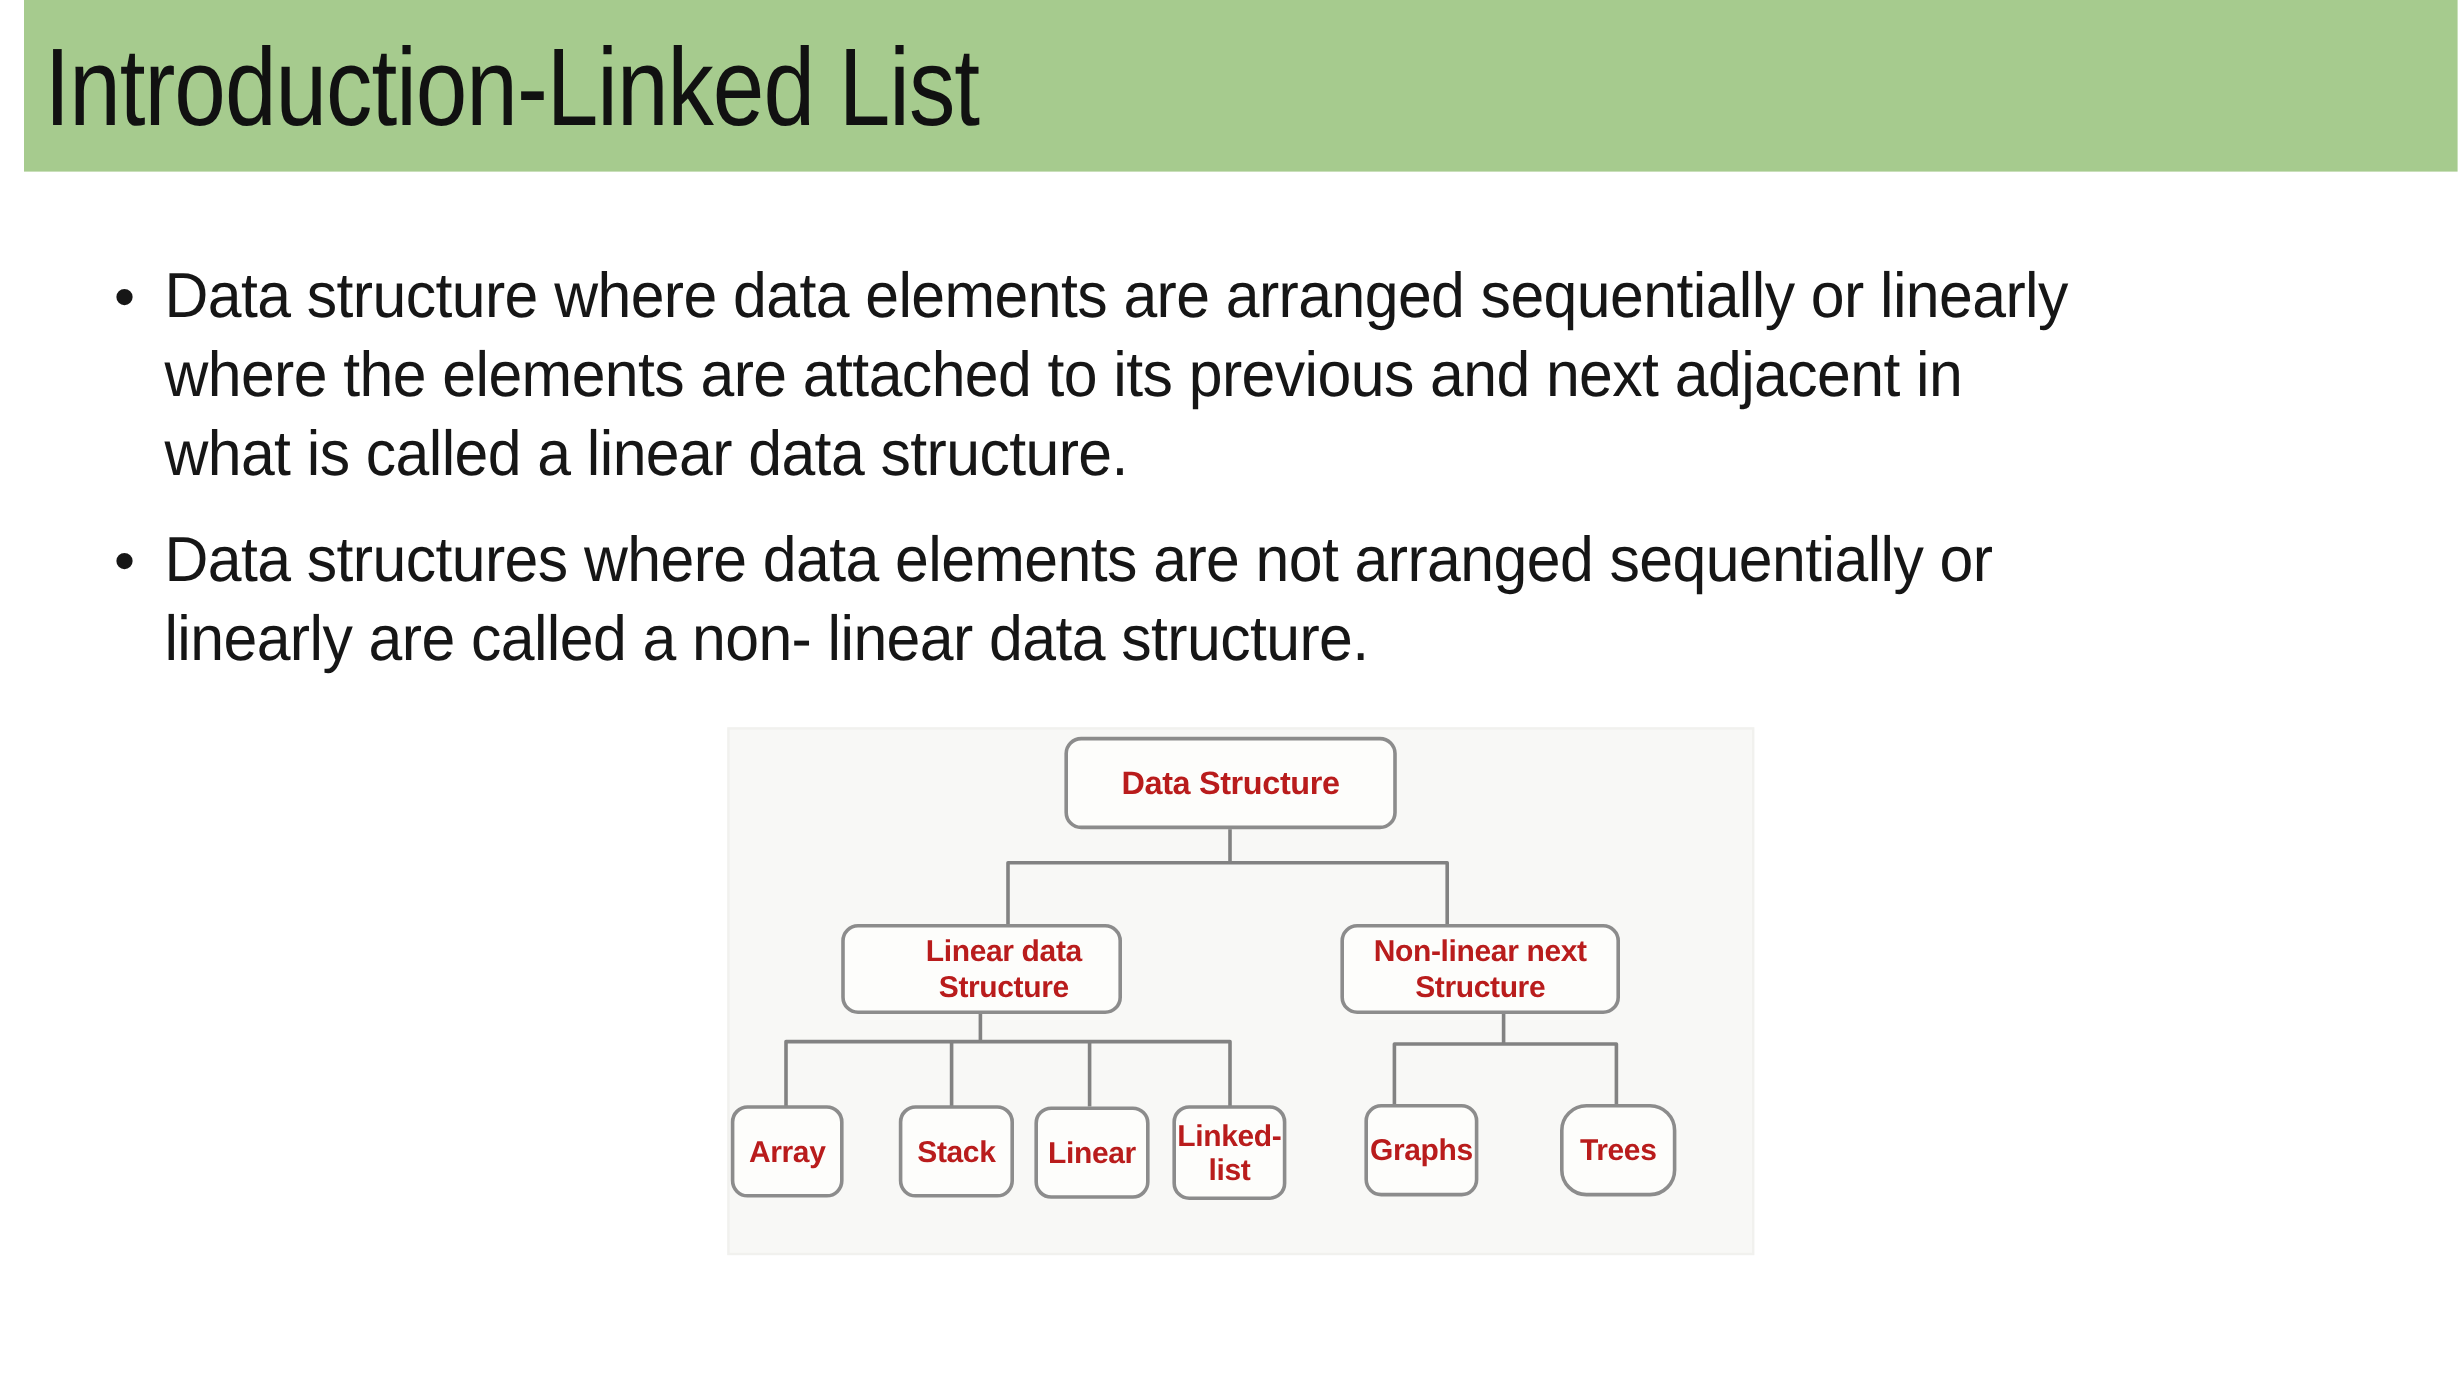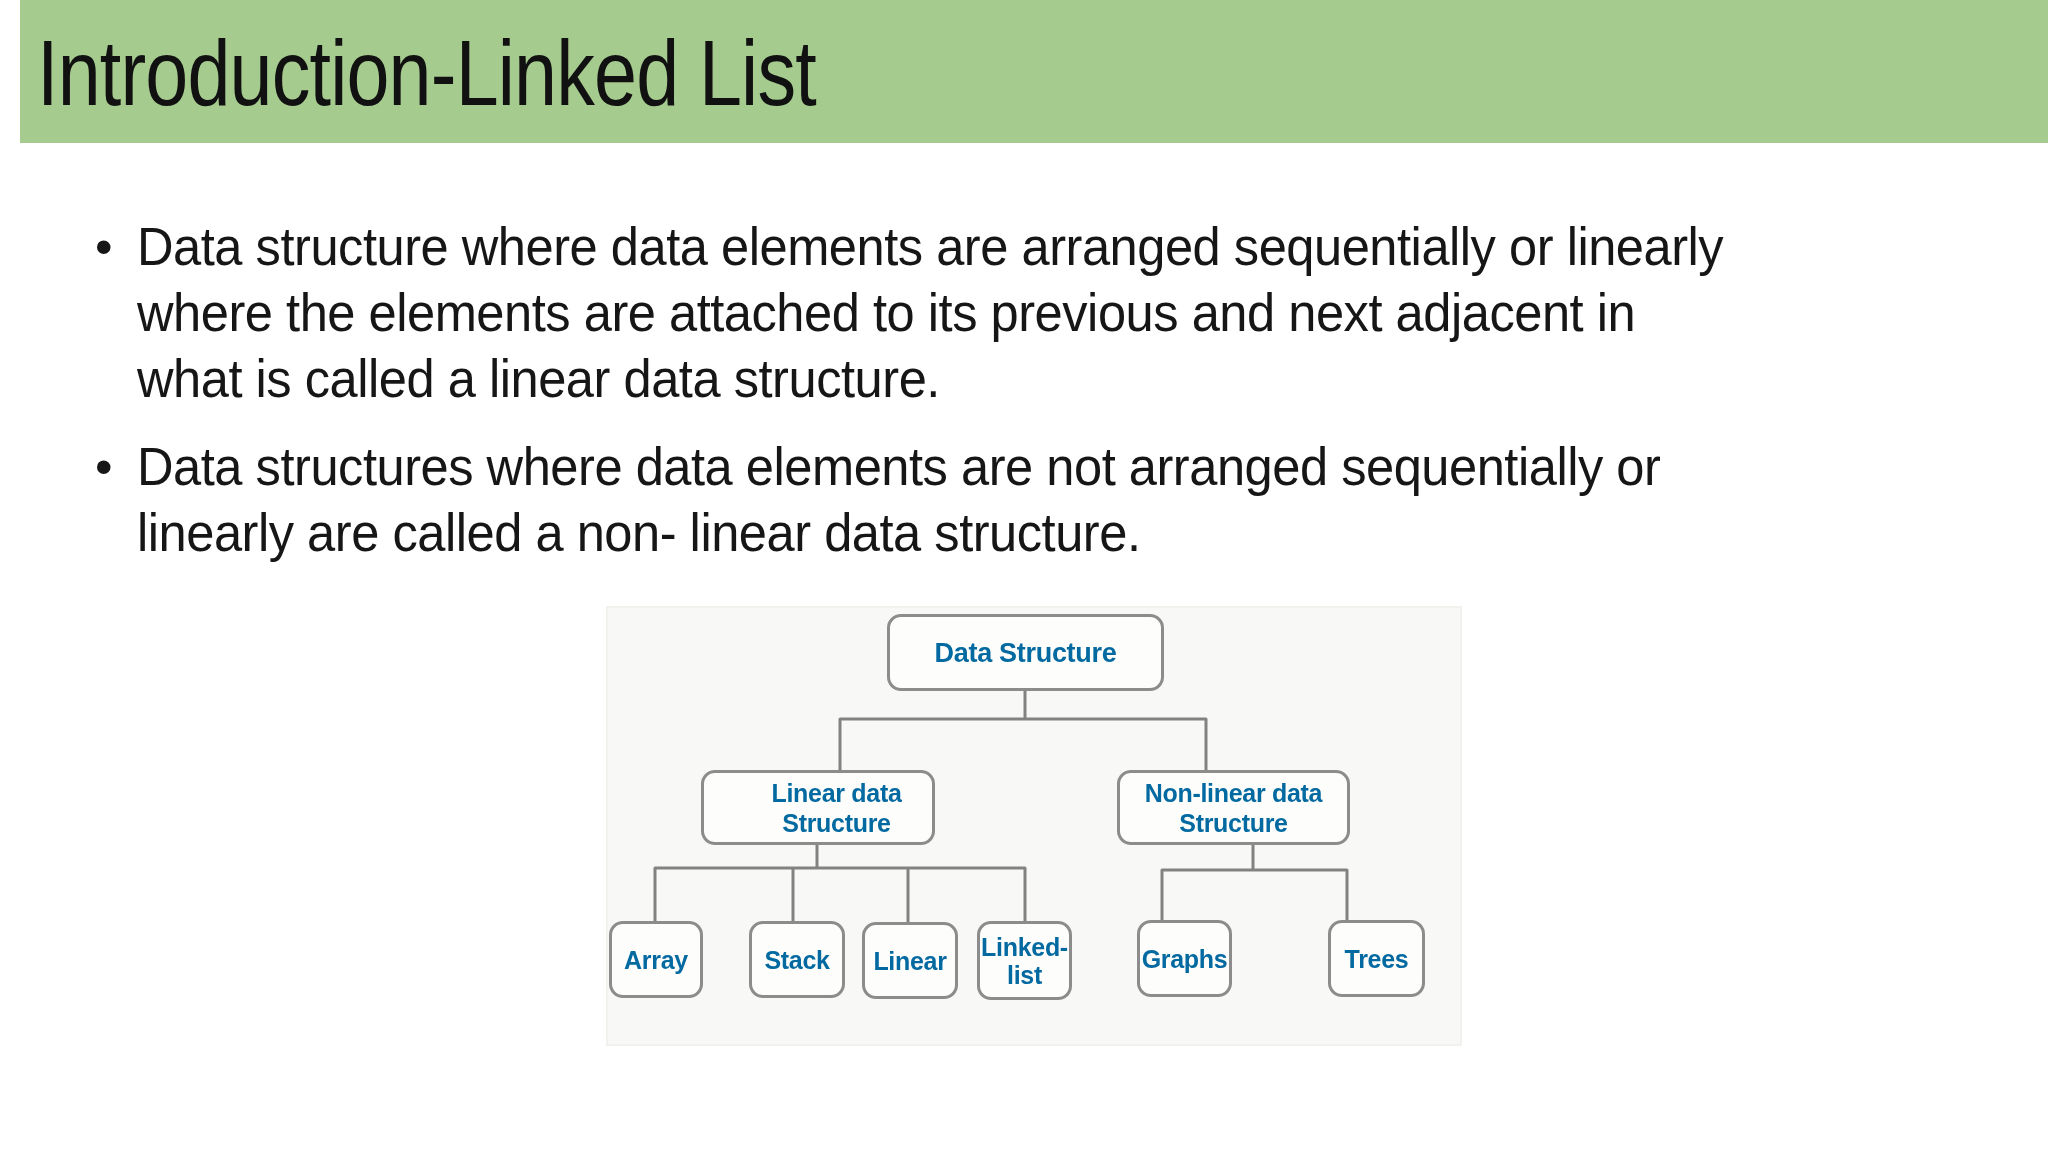--- a/index.html
+++ b/index.html
@@ -84,35 +84,35 @@
     position: absolute;
     box-sizing: border-box;
     background: #fdfdfb;
     border: 3px solid #8c8c8c;
     border-radius: 14px;
     display: flex;
     flex-direction: column;
     align-items: center;
     justify-content: center;
     text-align: center;
-    color: #0369a1;
+    color: #b91c1c;
     font-weight: 700;
     font-size: 25px;
     line-height: 30px;
     letter-spacing: -0.3px;
   }
   .node-root      { left: 279px; top: 6px;   width: 277px; height: 77px; font-size: 27px; }
   .node-linear    { left: 93px;  top: 162px; width: 234px; height: 75px; padding-left: 37px; }
   .node-nonlinear { left: 509px; top: 162px; width: 233px; height: 75px; }
   .node-array     { left: 1px;   top: 313px; width: 94px;  height: 77px; }
   .node-stack     { left: 141px; top: 313px; width: 96px;  height: 77px; }
   .node-queue     { left: 254px; top: 314px; width: 96px;  height: 77px; }
   .node-linkedlist{ left: 369px; top: 313px; width: 95px;  height: 79px; line-height: 28px; }
   .node-graphs    { left: 529px; top: 312px; width: 95px;  height: 77px; }
-  .node-trees     { left: 720px; top: 312px; width: 97px;  height: 77px; }
+  .node-trees     { left: 692px; top: 312px; width: 97px;  height: 77px; border-radius: 22px; }
 </style>
 </head>
 <body>
 
 <div class="slide">
 
   <div class="header-bar"></div>
   <div class="slide-title">Introduction-Linked List</div>
 
   <div class="bullet-list">
@@ -149,21 +149,21 @@
     <div class="node node-root">
       <span>Data Structure</span>
     </div>
 
     <div class="node node-linear">
       <span>Linear data</span>
       <span>Structure</span>
     </div>
 
     <div class="node node-nonlinear">
-      <span>Non-linear data</span>
+      <span>Non-linear next</span>
       <span>Structure</span>
     </div>
 
     <div class="node node-array">
       <span>Array</span>
     </div>
 
     <div class="node node-stack">
       <span>Stack</span>
     </div>

